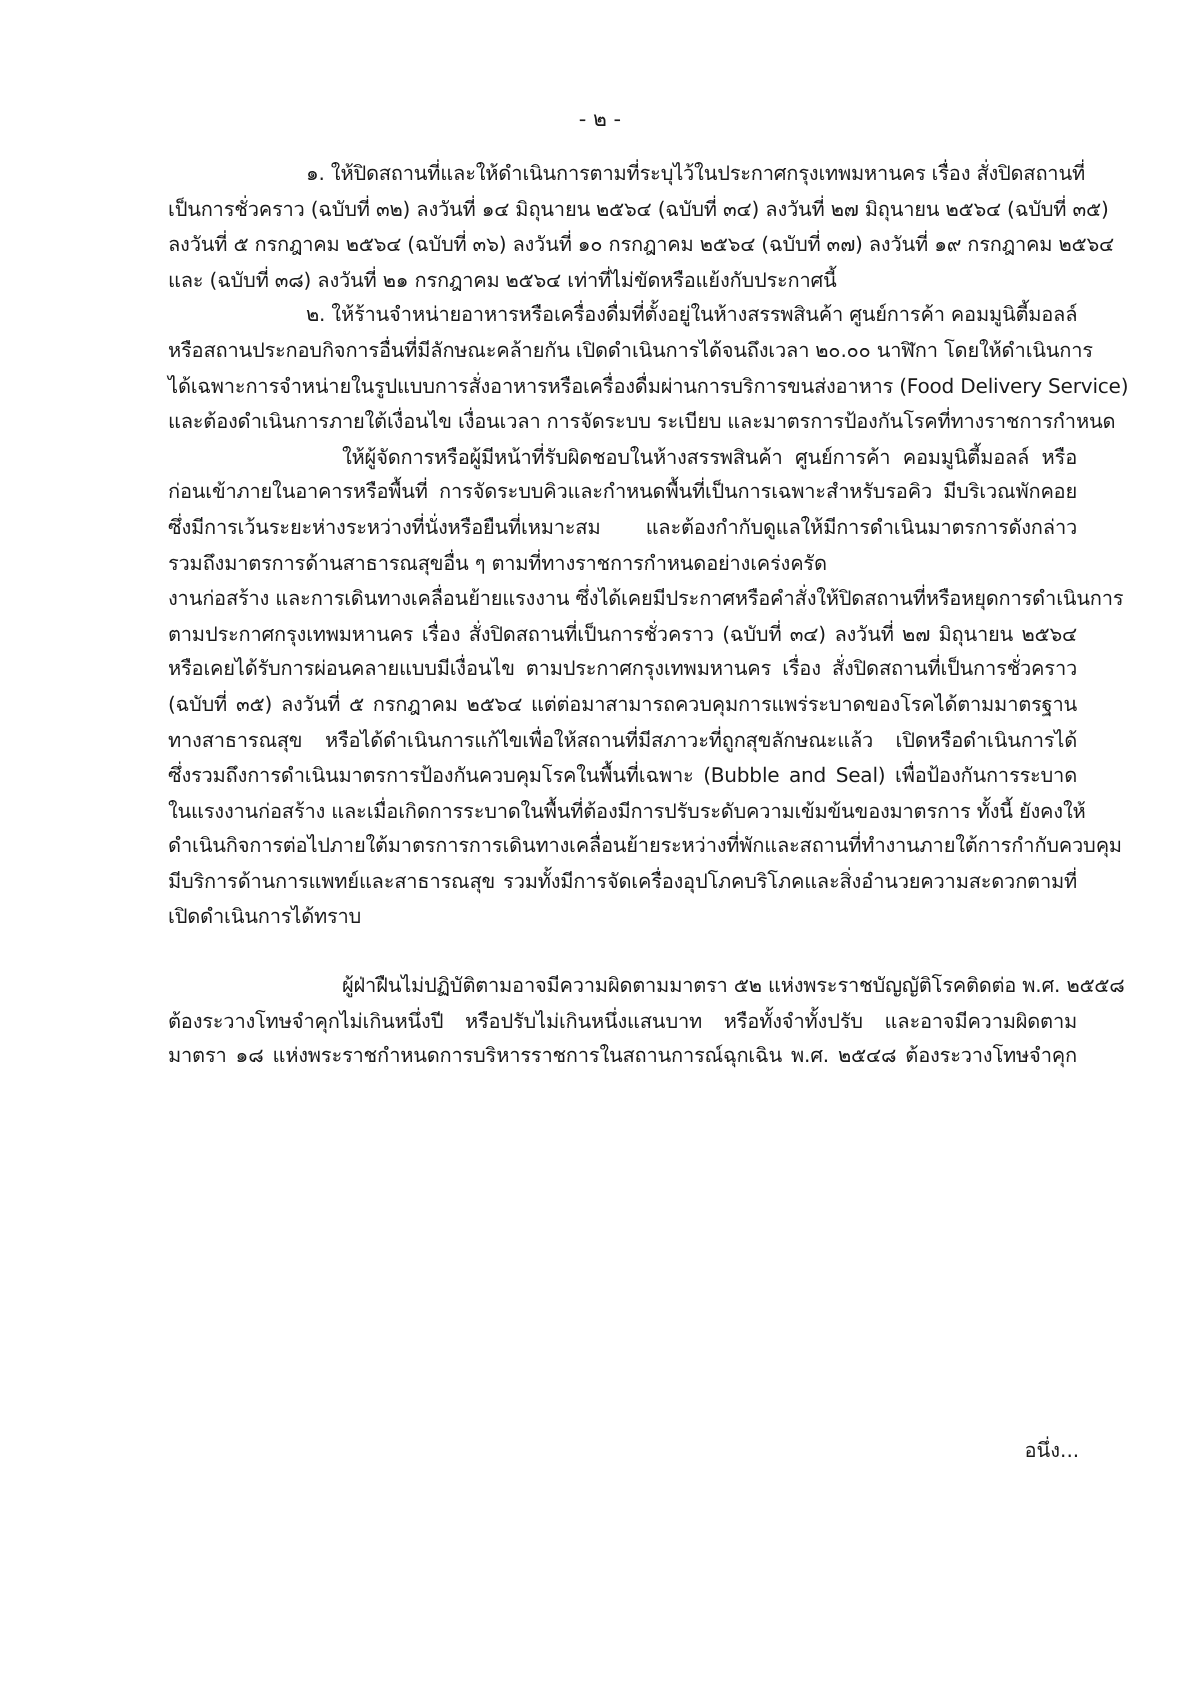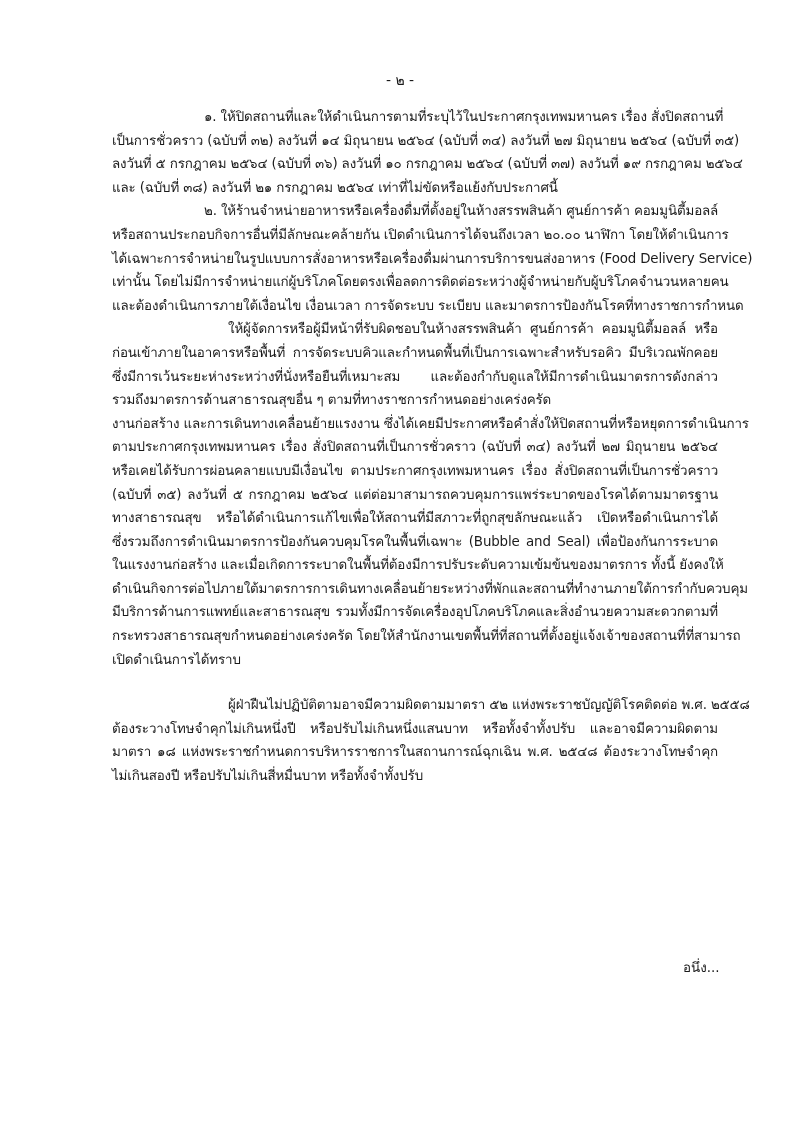--- a/index.html
+++ b/index.html
@@ -74,51 +74,48 @@
       <span class="line justify indent-1">๑. ให้ปิดสถานที่และให้ดำเนินการตามที่ระบุไว้ในประกาศกรุงเทพมหานคร เรื่อง สั่งปิดสถานที่</span>
       <span class="line justify">เป็นการชั่วคราว (ฉบับที่ ๓๒) ลงวันที่ ๑๔ มิถุนายน ๒๕๖๔ (ฉบับที่ ๓๔) ลงวันที่ ๒๗ มิถุนายน ๒๕๖๔ (ฉบับที่ ๓๕)</span>
       <span class="line justify">ลงวันที่ ๕ กรกฎาคม ๒๕๖๔ (ฉบับที่ ๓๖) ลงวันที่ ๑๐ กรกฎาคม ๒๕๖๔ (ฉบับที่ ๓๗) ลงวันที่ ๑๙ กรกฎาคม ๒๕๖๔</span>
       <span class="line">และ (ฉบับที่ ๓๘) ลงวันที่ ๒๑ กรกฎาคม ๒๕๖๔ เท่าที่ไม่ขัดหรือแย้งกับประกาศนี้</span>
     </div>
 
     <div>
       <span class="line justify indent-1">๒. ให้ร้านจำหน่ายอาหารหรือเครื่องดื่มที่ตั้งอยู่ในห้างสรรพสินค้า ศูนย์การค้า คอมมูนิตี้มอลล์</span>
       <span class="line justify">หรือสถานประกอบกิจการอื่นที่มีลักษณะคล้ายกัน เปิดดำเนินการได้จนถึงเวลา ๒๐.๐๐ นาฬิกา โดยให้ดำเนินการ</span>
       <span class="line justify">ได้เฉพาะการจำหน่ายในรูปแบบการสั่งอาหารหรือเครื่องดื่มผ่านการบริการขนส่งอาหาร (Food Delivery Service)</span>
-      <span class="line justify">เท่านั้น โดยไม่มีการจำหน่ายแก่ผู้บริโภคโดยตรงเพื่อลดการติดต่อระหว่างผู้จำหน่ายกับผู้บริโภคจำนวนหลายคน</span>
       <span class="line">และต้องดำเนินการภายใต้เงื่อนไข เงื่อนเวลา การจัดระบบ ระเบียบ และมาตรการป้องกันโรคที่ทางราชการกำหนด</span>
     </div>
 
     <div>
       <span class="line justify indent-2">ให้ผู้จัดการหรือผู้มีหน้าที่รับผิดชอบในห้างสรรพสินค้า ศูนย์การค้า คอมมูนิตี้มอลล์ หรือ</span>
       <span class="line justify">ก่อนเข้าภายในอาคารหรือพื้นที่ การจัดระบบคิวและกำหนดพื้นที่เป็นการเฉพาะสำหรับรอคิว มีบริเวณพักคอย</span>
       <span class="line justify">ซึ่งมีการเว้นระยะห่างระหว่างที่นั่งหรือยืนที่เหมาะสม และต้องกำกับดูแลให้มีการดำเนินมาตรการดังกล่าว</span>
       <span class="line">รวมถึงมาตรการด้านสาธารณสุขอื่น ๆ ตามที่ทางราชการกำหนดอย่างเคร่งครัด</span>
     </div>
 
     <div>
       <span class="line justify">งานก่อสร้าง และการเดินทางเคลื่อนย้ายแรงงาน ซึ่งได้เคยมีประกาศหรือคำสั่งให้ปิดสถานที่หรือหยุดการดำเนินการ</span>
       <span class="line justify">ตามประกาศกรุงเทพมหานคร เรื่อง สั่งปิดสถานที่เป็นการชั่วคราว (ฉบับที่ ๓๔) ลงวันที่ ๒๗ มิถุนายน ๒๕๖๔</span>
       <span class="line justify">หรือเคยได้รับการผ่อนคลายแบบมีเงื่อนไข ตามประกาศกรุงเทพมหานคร เรื่อง สั่งปิดสถานที่เป็นการชั่วคราว</span>
       <span class="line justify">(ฉบับที่ ๓๕) ลงวันที่ ๕ กรกฎาคม ๒๕๖๔ แต่ต่อมาสามารถควบคุมการแพร่ระบาดของโรคได้ตามมาตรฐาน</span>
       <span class="line justify">ทางสาธารณสุข หรือได้ดำเนินการแก้ไขเพื่อให้สถานที่มีสภาวะที่ถูกสุขลักษณะแล้ว เปิดหรือดำเนินการได้</span>
       <span class="line justify">ซึ่งรวมถึงการดำเนินมาตรการป้องกันควบคุมโรคในพื้นที่เฉพาะ (Bubble and Seal) เพื่อป้องกันการระบาด</span>
       <span class="line justify">ในแรงงานก่อสร้าง และเมื่อเกิดการระบาดในพื้นที่ต้องมีการปรับระดับความเข้มข้นของมาตรการ ทั้งนี้ ยังคงให้</span>
       <span class="line justify">ดำเนินกิจการต่อไปภายใต้มาตรการการเดินทางเคลื่อนย้ายระหว่างที่พักและสถานที่ทำงานภายใต้การกำกับควบคุม</span>
       <span class="line justify">มีบริการด้านการแพทย์และสาธารณสุข รวมทั้งมีการจัดเครื่องอุปโภคบริโภคและสิ่งอำนวยความสะดวกตามที่</span>
-      <span class="line justify">กระทรวงสาธารณสุขกำหนดอย่างเคร่งครัด โดยให้สำนักงานเขตพื้นที่ที่สถานที่ตั้งอยู่แจ้งเจ้าของสถานที่ที่สามารถ</span>
       <span class="line">เปิดดำเนินการได้ทราบ</span>
     </div>
 
     <div class="gap"></div>
 
     <div>
       <span class="line justify indent-2">ผู้ฝ่าฝืนไม่ปฏิบัติตามอาจมีความผิดตามมาตรา ๕๒ แห่งพระราชบัญญัติโรคติดต่อ พ.ศ. ๒๕๕๘</span>
       <span class="line justify">ต้องระวางโทษจำคุกไม่เกินหนึ่งปี หรือปรับไม่เกินหนึ่งแสนบาท หรือทั้งจำทั้งปรับ และอาจมีความผิดตาม</span>
       <span class="line justify">มาตรา ๑๘ แห่งพระราชกำหนดการบริหารราชการในสถานการณ์ฉุกเฉิน พ.ศ. ๒๕๔๘ ต้องระวางโทษจำคุก</span>
-      <span class="line">ไม่เกินสองปี หรือปรับไม่เกินสี่หมื่นบาท หรือทั้งจำทั้งปรับ</span>
     </div>
 
   </div>
 
   <div class="continued">อนึ่ง...</div>
 
 </div>
 
 </body></html>

